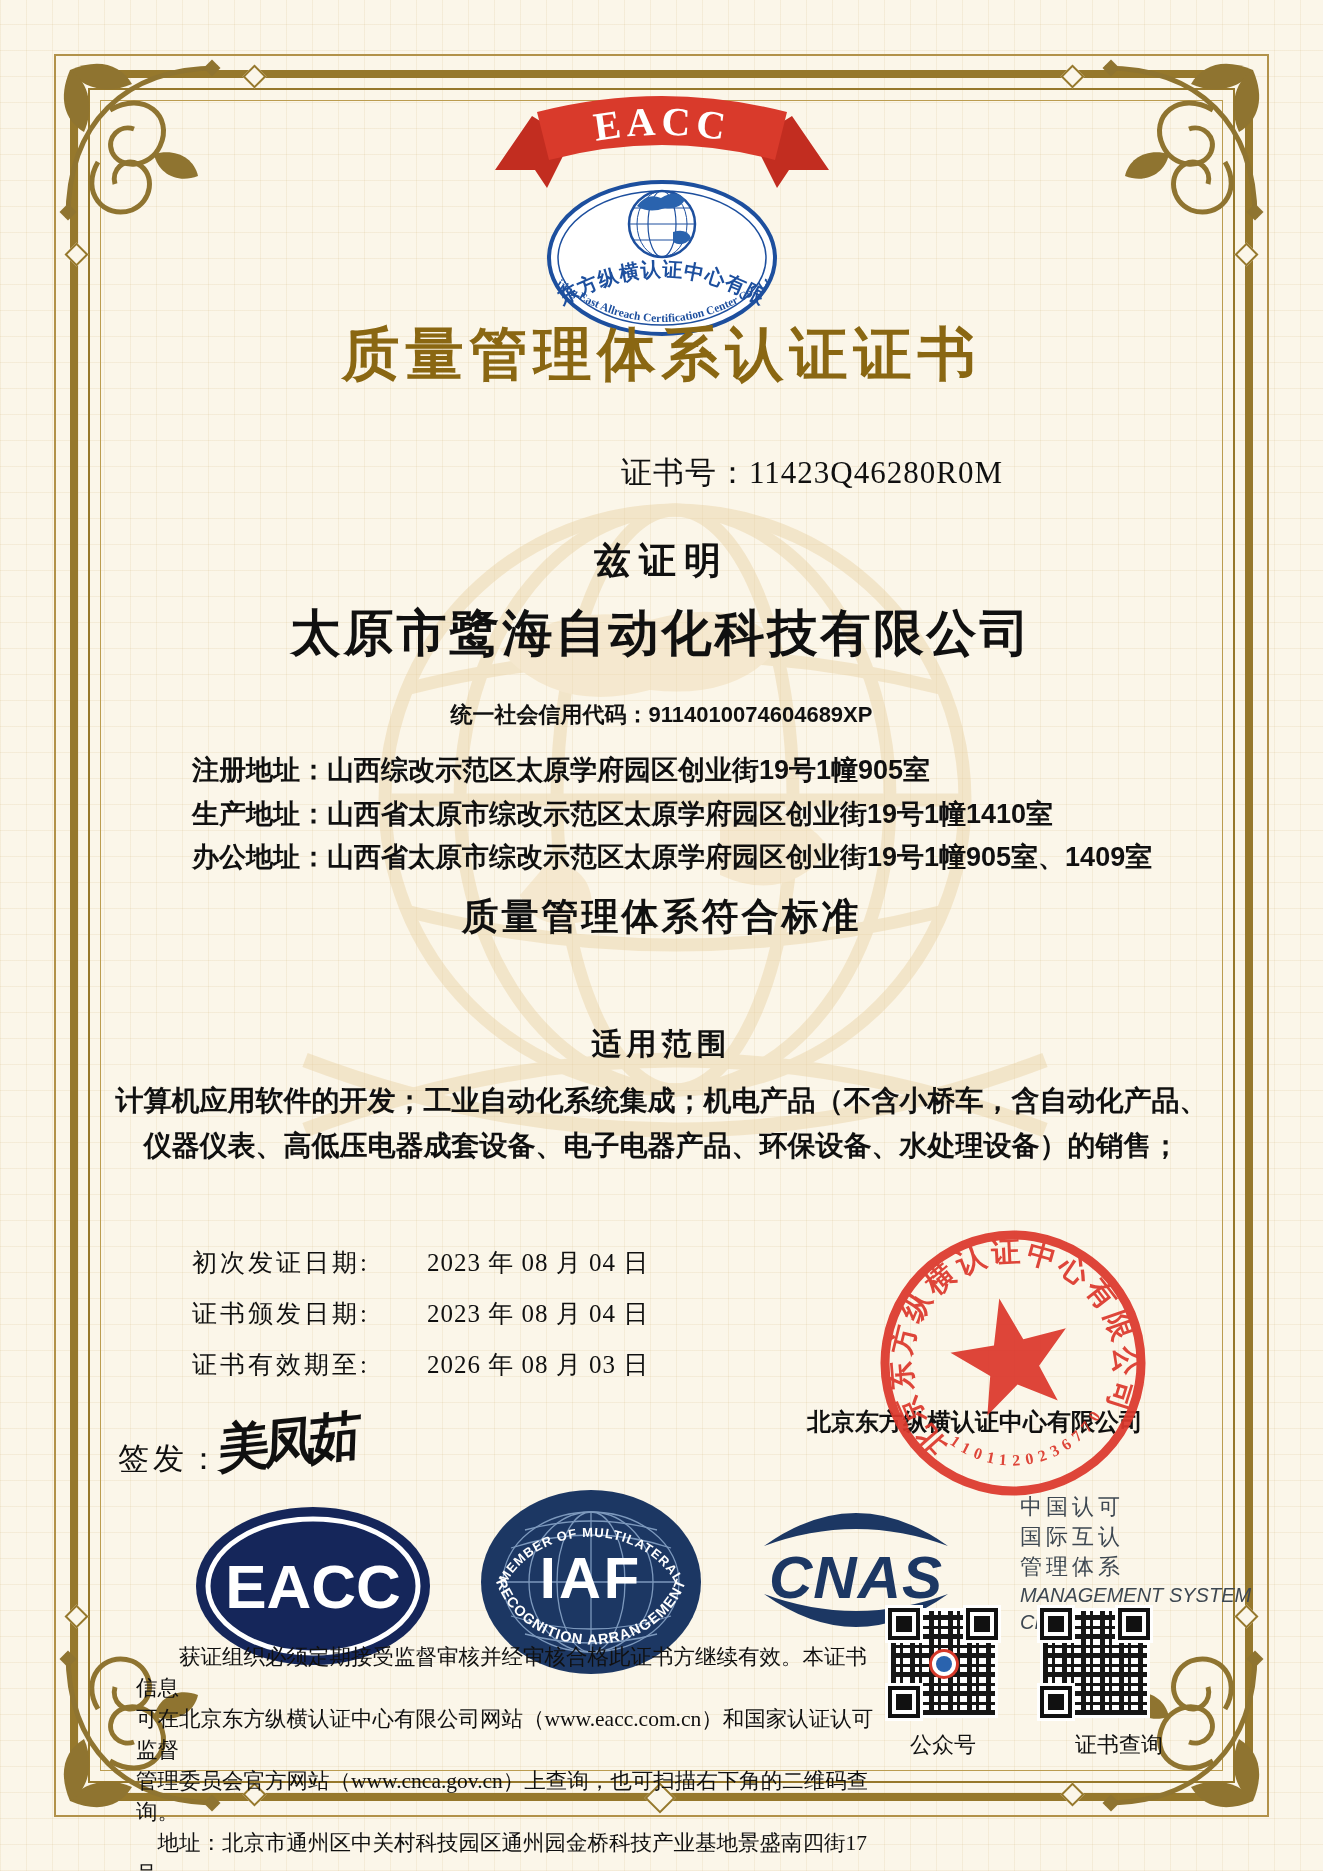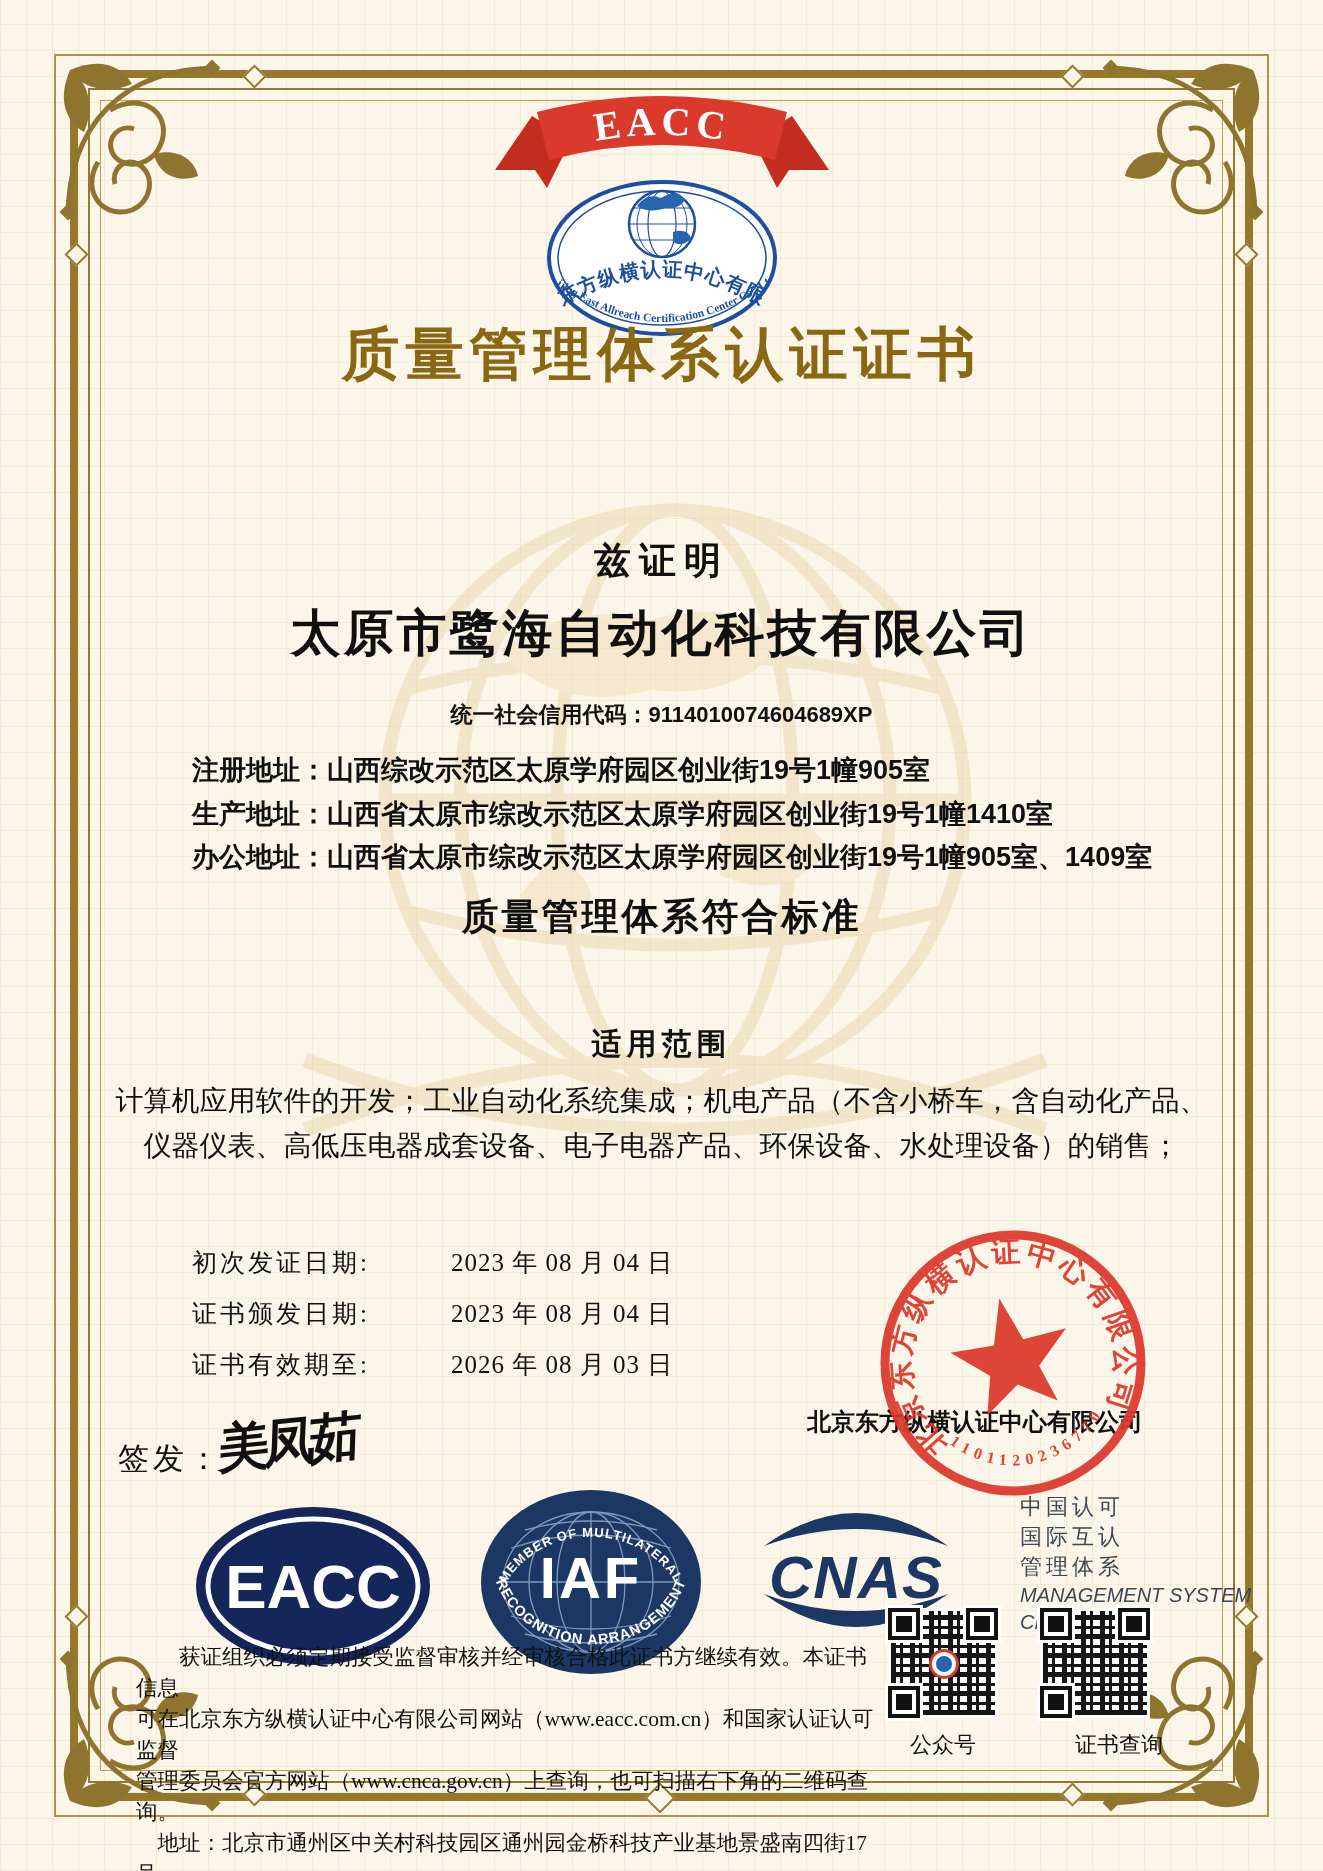--- a/index.html
+++ b/index.html
@@ -39,26 +39,26 @@
   .certify{top:536px;left:0;width:100%;text-align:center;font-size:37px;font-weight:600;letter-spacing:8px;}
   .company{top:600px;left:0;width:100%;text-align:center;font-size:50px;font-weight:700;letter-spacing:3px;
            font-family:Liberation Sans, sans-serif;}
   .credit{top:700px;left:0;width:100%;text-align:center;font-size:22px;font-weight:600;
           font-family:"Liberation Sans","DejaVu Sans",sans-serif;}
   .addr{left:192px;font-size:27px;font-weight:600;font-family:"Liberation Sans","DejaVu Sans",sans-serif;}
   .a1{top:752px;} .a2{top:796px;} .a3{top:839px;}
   .stdh{top:892px;left:0;width:100%;text-align:center;font-size:37px;font-weight:700;letter-spacing:3px;}
   .std{top:952px;left:0;width:100%;text-align:center;font-size:46px;letter-spacing:1px;}
   .scopeh{top:1024px;left:0;width:100%;text-align:center;font-size:30px;font-weight:700;letter-spacing:5px;}
-  .scope{top:1078px;left:70px;width:1183px;text-align:center;font-size:28px;font-weight:400;
+  .scope{top:1078px;left:70px;width:1183px;text-align:center;font-size:28px;font-weight:700;
          line-height:45px;font-family:"Liberation Sans","DejaVu Sans",sans-serif;}
   .dates{left:192px;top:1246px;font-size:25px;}
   .dates .row{display:flex;margin-bottom:18px;}
   .dates .lbl{width:235px;letter-spacing:3px;}
-  .dates .val{letter-spacing:1px;margin-left:24px;}
+  .dates .val{letter-spacing:1px;}
   
   .issuer{left:758px;top:1406px;width:434px;text-align:center;font-size:24px;font-weight:600;}
   .seal{left:866px;top:1216px;width:294px;height:294px;transform:rotate(-12deg);opacity:.93;}
   .sign-label{left:118px;top:1438px;font-size:31px;letter-spacing:4px;}
   .signature{left:218px;top:1408px;font-size:52px;font-weight:700;letter-spacing:-6px;
              transform:rotate(-6deg) skewX(-8deg);font-family:"Liberation Serif",serif;}
   
   .logo-eacc{left:192px;top:1504px;width:242px;height:164px;}
   .logo-iaf{left:477px;top:1486px;width:228px;height:192px;}
   .logo-cnas{left:750px;top:1496px;width:212px;height:148px;}
@@ -206,20 +206,23 @@
       <path d="M60,22 Q185,-10 310,22 L298,70 Q185,40 72,70 Z" fill="#d93a2b"></path>
       <path id="emb-ribbon" d="M 82,60 Q 185,30 288,60" fill="none"></path>
       <text font-size="40" font-weight="800" fill="#ffffff" letter-spacing="5">
         <textPath href="#emb-ribbon" startOffset="50%" text-anchor="middle">EACC</textPath>
       </text>
     </g>
   </svg>
 
   <div class="abs title">质量管理体系认证证书</div>
 
+  <div class="abs certno">
+    <span>证书号：</span><span>11423Q46280R0M</span>
+  </div>
 
   <div class="abs certify">兹证明</div>
   <div class="abs company">太原市鹭海自动化科技有限公司</div>
 
   <div class="abs credit">
     <span>统一社会信用代码：</span><span>9114010074604689XP</span>
   </div>
 
   <div class="abs addr a1">
     <span>注册地址：</span><span>山西综改示范区太原学府园区创业街19号1幢905室</span>

